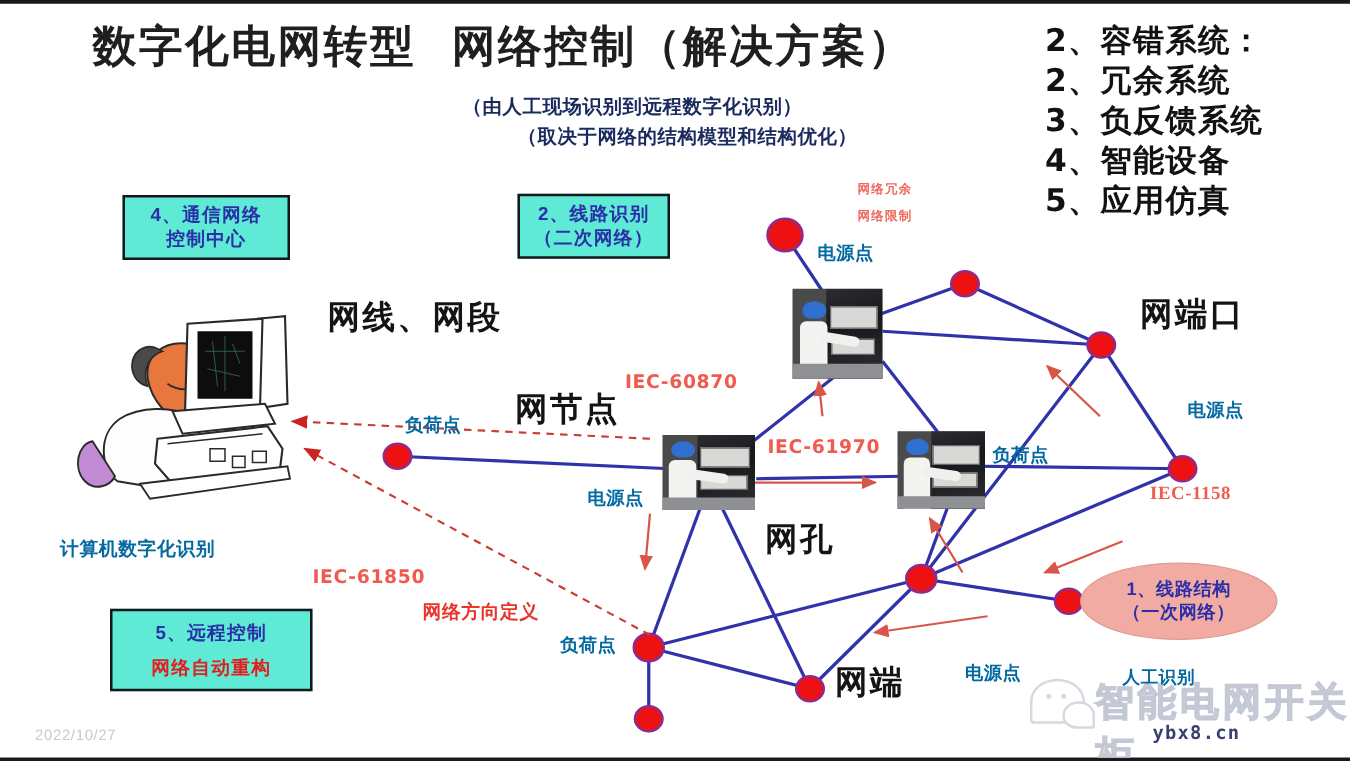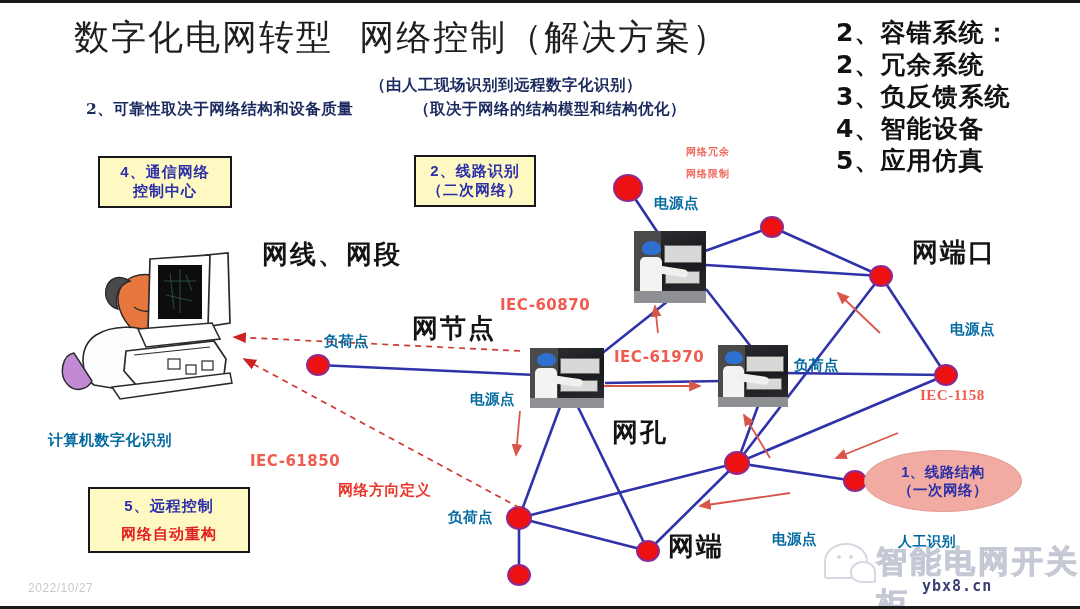--- a/index.html
+++ b/index.html
@@ -4,31 +4,31 @@
 <style>
   html,body{margin:0;padding:0;background:#fff;}
   body{font-family:"Liberation Sans","DejaVu Sans",sans-serif;}
   #slide{position:relative;width:1080px;height:609px;background:#fff;overflow:hidden;
          border-top:3px solid #1a1a1a;border-bottom:3px solid #1a1a1a;box-sizing:border-box;}
   #svg-layer{position:absolute;left:0;top:0;width:1080px;height:609px;}
   .abs{position:absolute;}
   .t{position:absolute;white-space:pre;line-height:1.18;}
 
   
-  .title{font-family:"DejaVu Serif","Liberation Serif",serif;font-weight:400;
+  .title{font-family:"DejaVu Serif","Liberation Serif",serif;font-weight:700;
          font-size:35px;color:#1f1f1f;letter-spacing:2px;}
   .subline{font-family:"DejaVu Serif","Liberation Serif",serif;font-weight:700;
            font-size:15.5px;color:#1b2a5e;letter-spacing:0.5px;}
 
   
   .rlist{font-family:"DejaVu Sans","Liberation Sans",sans-serif;font-weight:700;
          font-size:25px;color:#121212;letter-spacing:1px;line-height:1.28;}
 
   
-  .boxed{border:2.5px solid #16161d;background:#fef9c3;text-align:center;
+  .boxed{border:2.5px solid #16161d;background:#5eead4;text-align:center;
          font-weight:700;font-size:15px;color:#2b2fa8;letter-spacing:1px;
          display:flex;flex-direction:column;justify-content:center;align-items:center;}
   .boxed .red{color:#e02020;}
 
   
   .ell{border-radius:50%;background:#f2aba2;border:1px solid #e09a92;
        display:flex;flex-direction:column;justify-content:center;align-items:center;
        font-weight:700;font-size:14.5px;color:#2b2fa8;letter-spacing:0.5px;line-height:1.25;}
 
   
@@ -126,21 +126,20 @@
 
     <g stroke="#cc3a30" stroke-width="1.7" fill="none" stroke-dasharray="6 5">
       <line x1="520" y1="348" x2="234" y2="334" marker-end="url(#ar-dash)"></line>
       <line x1="520" y1="505" x2="244" y2="356" marker-end="url(#ar-dash)"></line>
     </g>
   </svg>
 
   <div class="t title" style="left:74px;top:14px;">数字化电网转型  网络控制（解决方案）</div>
 
   <div class="t subline" style="left:370px;top:73px;">（由人工现场识别到远程数字化识别）</div>
-  <div class="t subline" style="left:86px;top:97px;">2、可靠性取决于网络结构和设备质量</div>
   <div class="t subline" style="left:370px;top:97px;margin-left:44px;">（取决于网络的结构模型和结构优化）</div>
 
   <div class="abs" style="left:836px;top:14px;">
     <div class="rlist">2、容错系统：</div>
     <div class="rlist">2、冗余系统</div>
     <div class="rlist">3、负反馈系统</div>
     <div class="rlist">4、智能设备</div>
     <div class="rlist">5、应用仿真</div>
   </div>
 

